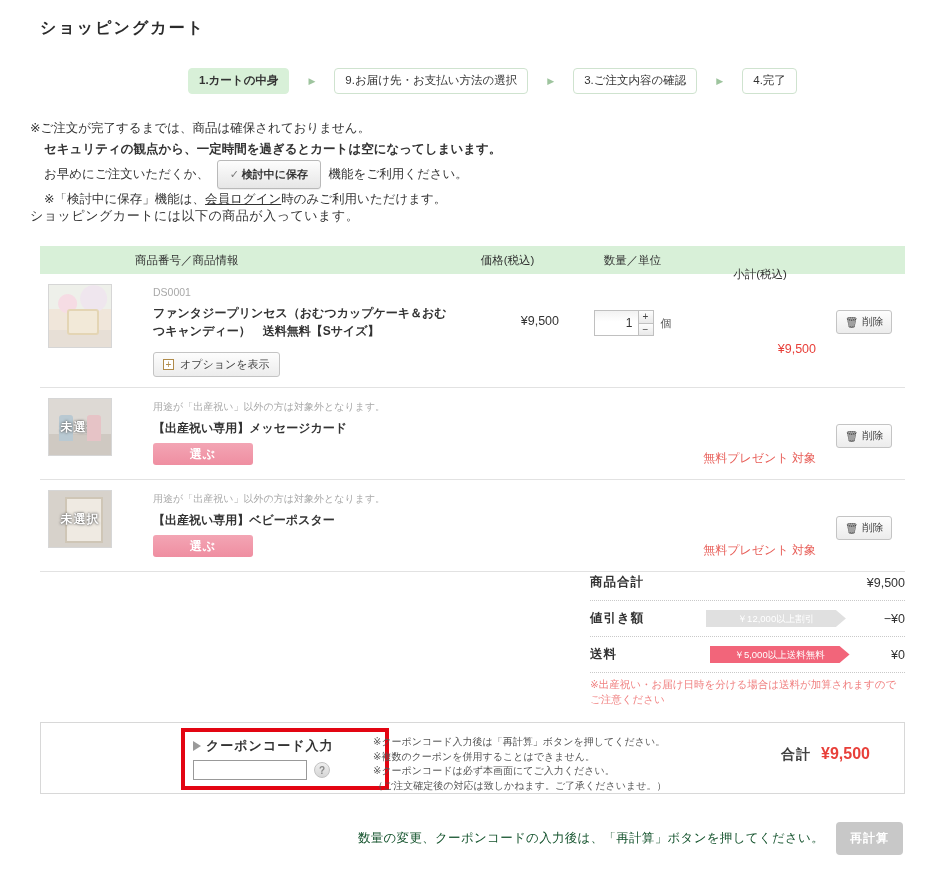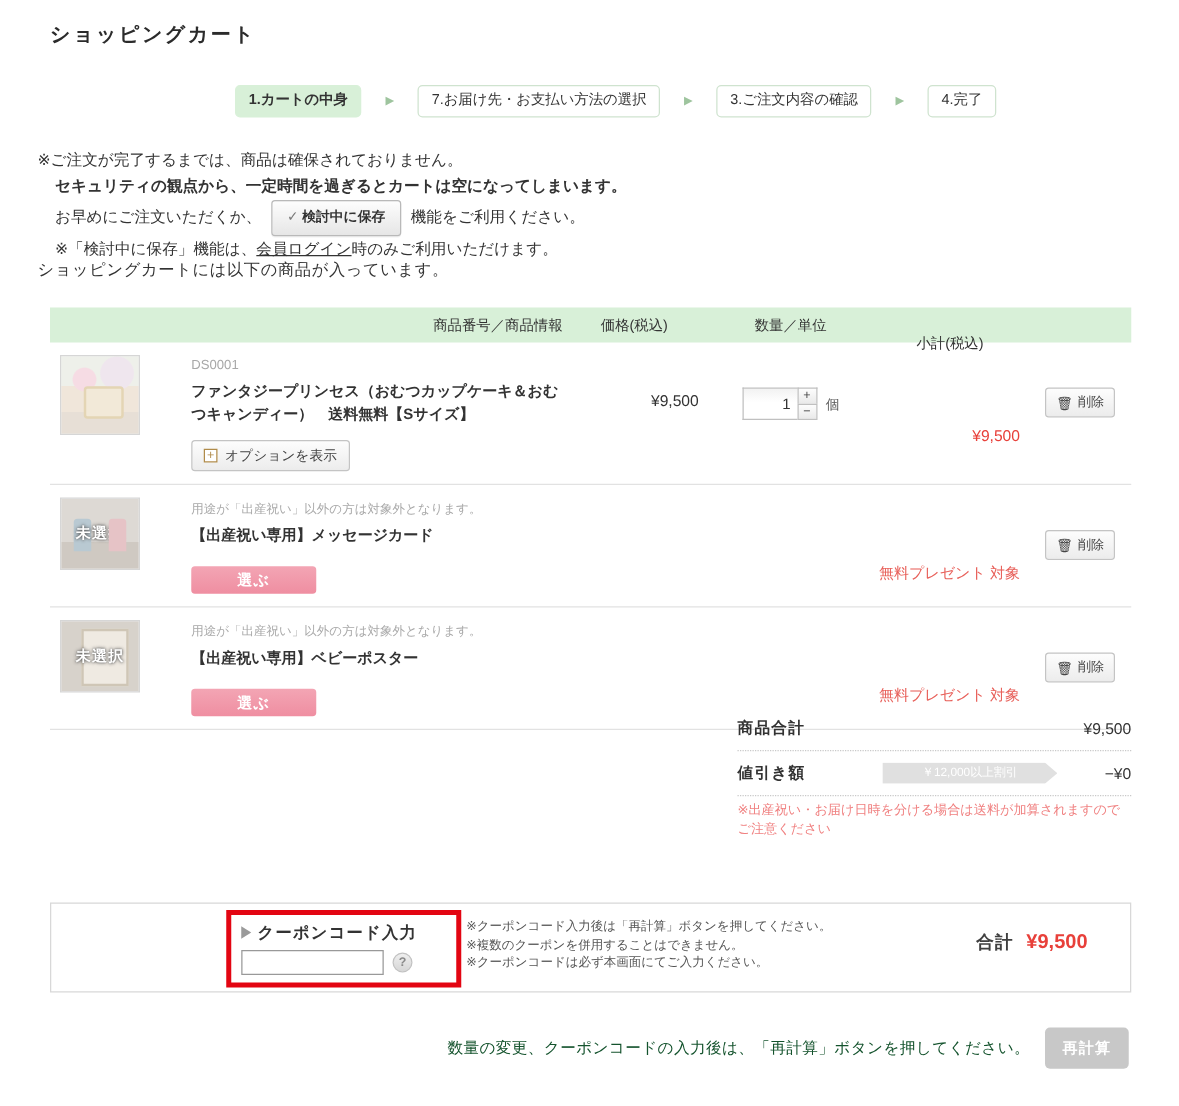--- a/index.html
+++ b/index.html
@@ -144,21 +144,21 @@
     border: 1px solid #c4c4c4; border-radius: 3px;
     padding: 4px 9px; font-size: 11px; color: #444;
   }
   .opt-plus {
     display: inline-block; width: 11px; height: 11px; line-height: 10px;
     border: 1px solid #b08b4a; color: #b08b4a; background: #fff;
     font-size: 10px; text-align: center;
   }
 
   .choose-btn {
-    display: inline-block; margin-top: 16px;
+    display: inline-block; margin-top: 6px;
     width: 100px; height: 22px; line-height: 22px;
     background: linear-gradient(#f3a5b4, #ef8ea1);
     border-radius: 3px; color: #ffffff;
     font-size: 12px; font-weight: bold; text-align: center;
     letter-spacing: 1px;
   }
 
   .price-cell { font-size: 12.5px; color: #333; padding-top: 30px; text-align: right; padding-right: 6px; }
   .qty-cell { padding-top: 26px; display: flex; align-items: center; justify-content: center; gap: 7px; }
   .stepper { display: flex; align-items: stretch; }
@@ -214,21 +214,21 @@
     font-size: 10.5px; color: #f08080; line-height: 15px; margin-top: 4px;
   }
 
   
   .coupon-panel {
     position: absolute; left: 40px; top: 722px; width: 865px; height: 72px;
     border: 1px solid #d8d8d8; background: #ffffff;
   }
   .coupon-box {
     position: absolute; left: 140px; top: 5px;
-    width: 188px; height: 62px;
+    width: 208px; height: 62px;
     border: 4px solid #e30512; background: #ffffff;
     padding: 5px 8px;
   }
   .coupon-title {
     font-size: 13px; font-weight: bold; color: #333; letter-spacing: 1px;
     display: flex; align-items: center; gap: 5px;
   }
   .tri { width: 0; height: 0; border-left: 8px solid #9a9a9a; border-top: 5px solid transparent; border-bottom: 5px solid transparent; }
   .coupon-row { display: flex; align-items: center; gap: 7px; margin-top: 5px; }
   .coupon-input {
@@ -272,21 +272,21 @@
 <div class="page">
 
   <div class="page-title">ショッピングカート</div>
 
   <div class="steps">
     <div class="step active">
       <span>1.カートの中身</span>
     </div>
     <span class="step-arrow">▶</span>
     <div class="step">
-      <span>7.お届け先・お支払い方法の選択</span>
+      <span>9.お届け先・お支払い方法の選択</span>
     </div>
     <span class="step-arrow">▶</span>
     <div class="step">
       <span>3.ご注文内容の確認</span>
     </div>
     <span class="step-arrow">▶</span>
     <div class="step">
       <span>4.完了</span>
     </div>
   </div>
@@ -304,21 +304,21 @@
     <div class="ln ind">
       <span>※「検討中に保存」機能は、</span><a class="link-member" href="#">会員ログイン</a><span>時のみご利用いただけます。</span>
     </div>
   </div>
 
   <div class="cart-intro">ショッピングカートには以下の商品が入っています。</div>
 
   <div class="cart">
     <div class="thead">
       <div class="col-img"></div>
-      <div class="col-info" style="text-align:right">商品番号／商品情報</div>
+      <div class="col-info" style="text-align:left">商品番号／商品情報</div>
       <div class="col-price">価格(税込)</div>
       <div class="col-qty">数量／単位</div>
       <div class="col-sub">小計(税込)</div>
       <div class="col-del"></div>
     </div>
 
     <div class="trow">
       <div class="col-img">
         <div class="thumb thumb-cake"></div>
       </div>
@@ -402,40 +402,48 @@
       <div class="tlabel">商品合計</div>
       <div class="tval">¥9,500</div>
     </div>
     <div class="trow2">
       <div class="tlabel">値引き額</div>
       <div class="ribbon off">
         <span>￥12,000以上割引</span>
       </div>
       <div class="tval">−¥0</div>
     </div>
+    <div class="trow2">
+      <div class="tlabel">送料</div>
+      <div class="ribbon on">
+        <span>￥5,000以上送料無料</span>
+      </div>
+      <div class="tval">¥0</div>
+    </div>
     <div class="ship-note">※出産祝い・お届け日時を分ける場合は送料が加算されますのでご注意ください</div>
   </div>
 
   <div class="coupon-panel">
     <div class="coupon-box">
       <div class="coupon-title">
         <span class="tri"></span>
         <span>クーポンコード入力</span>
       </div>
       <div class="coupon-row">
         <input class="coupon-input" type="text" placeholder="" style="">
         <div class="help-icon">
           <span>?</span>
         </div>
       </div>
     </div>
     <div class="coupon-notes">
       <div>※クーポンコード入力後は「再計算」ボタンを押してください。</div>
       <div>※複数のクーポンを併用することはできません。</div>
       <div>※クーポンコードは必ず本画面にてご入力ください。</div>
+      <div>（ご注文確定後の対応は致しかねます。ご了承くださいませ。）</div>
     </div>
     <div class="grand">
       <span class="lab">合計</span>
       <span class="amt">¥9,500</span>
     </div>
   </div>
 
   <div class="footer">
     <div class="footer-text">数量の変更、クーポンコードの入力後は、「再計算」ボタンを押してください。</div>
     <button class="recalc-btn">再計算</button>

